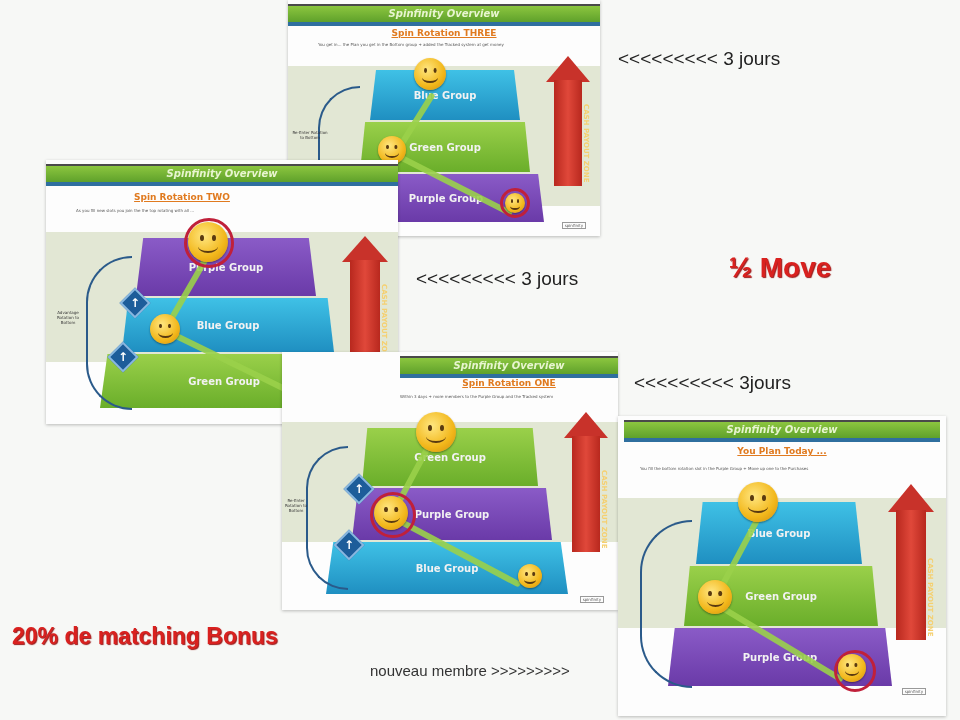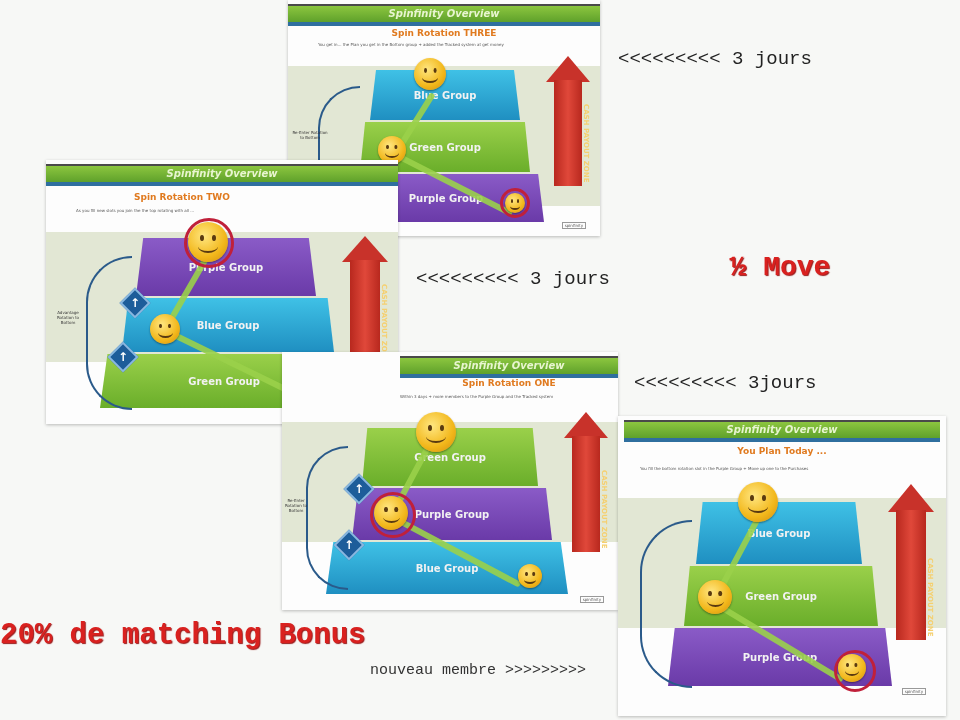--- a/index.html
+++ b/index.html
@@ -1,40 +1,40 @@
 <!DOCTYPE html>
 <html><head>
 <meta charset="utf-8">
 <style>
   html,body{margin:0;padding:0;}
   body{width:960px;height:720px;background:#f7f8f6;position:relative;overflow:hidden;font-family:"DejaVu Sans",sans-serif;}
   .slide{position:absolute;background:#fdfdfd;box-shadow:0 1px 3px rgba(0,0,0,.25);overflow:hidden;}
   .slide .hdr{position:absolute;left:0;right:0;top:6px;height:16px;background:linear-gradient(#8cc63f,#5fa12b);border-top:2px solid #4a4a4a;border-bottom:4px solid #2f6f9f;color:#e8f5d0;font-size:10px;font-style:italic;font-weight:bold;text-align:center;line-height:16px;}
-  .slide .sub{position:absolute;left:0;right:0;text-align:center;color:#e07a1f;font-size:9px;font-weight:bold;}
+  .slide .sub{position:absolute;left:0;right:0;text-align:center;color:#e07a1f;font-size:9px;font-weight:bold;text-decoration:underline;}
   .slide .bullet{position:absolute;left:30px;right:20px;color:#555;font-size:4px;white-space:nowrap;overflow:hidden;}
   .slide .band{position:absolute;background:#e2e7d4;}
   .tier{position:absolute;color:#f2f2f2;font-size:10px;text-align:center;font-weight:bold;display:flex;align-items:center;justify-content:center;}
   .purple{background:linear-gradient(#8a5bc7,#6a3aa8);}
   .blue{background:linear-gradient(#3fc1e6,#1f8fc1);}
   .green{background:linear-gradient(#9ad04a,#6aae2a);}
   .smiley{position:absolute;border-radius:50%;background:radial-gradient(circle at 40% 35%,#ffe680,#f2b71a 60%,#d08a10);box-shadow:0 1px 2px rgba(0,0,0,.4);}
   .smiley::before{content:"";position:absolute;left:30%;top:32%;width:10%;height:16%;background:#5a3a10;border-radius:50%;box-shadow:calc(var(--s)*0.3) 0 0 #5a3a10;}
   .smiley::after{content:"";position:absolute;left:25%;top:45%;width:50%;height:28%;border-bottom:2px solid #5a3a10;border-radius:0 0 50% 50%;}
   .ring{position:absolute;border-radius:50%;border:3px solid #c0203a;}
   .cash{position:absolute;}
   .cash .shaft{position:absolute;left:18%;right:18%;bottom:0;background:linear-gradient(90deg,#b8281e,#e0483a,#b8281e);}
   .cash .head{position:absolute;left:0;right:0;top:0;width:0;height:0;margin:auto;}
   .cash .lbl{position:absolute;left:0;right:0;bottom:4px;writing-mode:vertical-rl;color:#f5d070;font-size:7px;font-weight:bold;text-align:center;}
   .loop{position:absolute;border:2px solid #2a5a8a;border-right:none;border-radius:60px 0 0 60px;}
   .upbadge{position:absolute;width:18px;height:18px;transform:rotate(45deg);background:#1d5d9a;border:2px solid #8ab8e0;}
   .upbadge span{position:absolute;left:0;top:0;width:100%;height:100%;transform:rotate(-45deg);color:#fff;font-size:12px;font-weight:bold;text-align:center;line-height:18px;}
   .side-note{position:absolute;font-size:4px;color:#333;text-align:center;line-height:5px;}
   .logo{position:absolute;font-size:4px;color:#555;border:1px solid #999;padding:0 2px;}
   .path{position:absolute;height:6px;background:#9ad04a;transform-origin:0 50%;border-radius:3px;opacity:.9;}
-  .txt{position:absolute;font-family:Liberation Mono, monospace;}
+  .txt{position:absolute;font-family:Liberation Sans, sans-serif;}
   .jours{color:#222;font-size:19px;}
   .red{color:#d9211f;font-weight:bold;text-shadow:1px 1px 1px #9a1a1a;}
 </style>
 </head>
 <body>
 
 <div class="slide" style="left:288px;top:0;width:312px;height:236px;">
   <div class="hdr" style="top:4px;">Spinfinity Overview</div>
   <div class="sub" style="top:28px;">Spin Rotation THREE</div>
   <div class="bullet" style="top:42px;">You get in... the Plan you get in the Bottom group + added the Tracked system at get money</div>
@@ -142,17 +142,17 @@
 </div>
 
 <div class="txt jours" style="left:618px;top:48px;">&lt;&lt;&lt;&lt;&lt;&lt;&lt;&lt;&lt;  3 jours</div>
 <div class="txt jours" style="left:416px;top:268px;">&lt;&lt;&lt;&lt;&lt;&lt;&lt;&lt;&lt;  3 jours</div>
 <div class="txt jours" style="left:634px;top:372px;">&lt;&lt;&lt;&lt;&lt;&lt;&lt;&lt;&lt;  3jours</div>
 
 <div class="txt red" style="left:680px;top:250px;width:200px;text-align:center;font-size:28px;line-height:36px;">
   <div>½ Move</div>
 </div>
 
-<div class="txt red" style="left:0;top:620px;font-size:29px;line-height:32px;">
+<div class="txt red" style="left:12px;top:620px;font-size:23px;line-height:32px;">
   <div>20% de matching Bonus</div>
 </div>
 
 <div class="txt" style="left:370px;top:662px;font-size:15px;color:#333;">nouveau membre  &gt;&gt;&gt;&gt;&gt;&gt;&gt;&gt;&gt;</div>
 
 </body></html>

